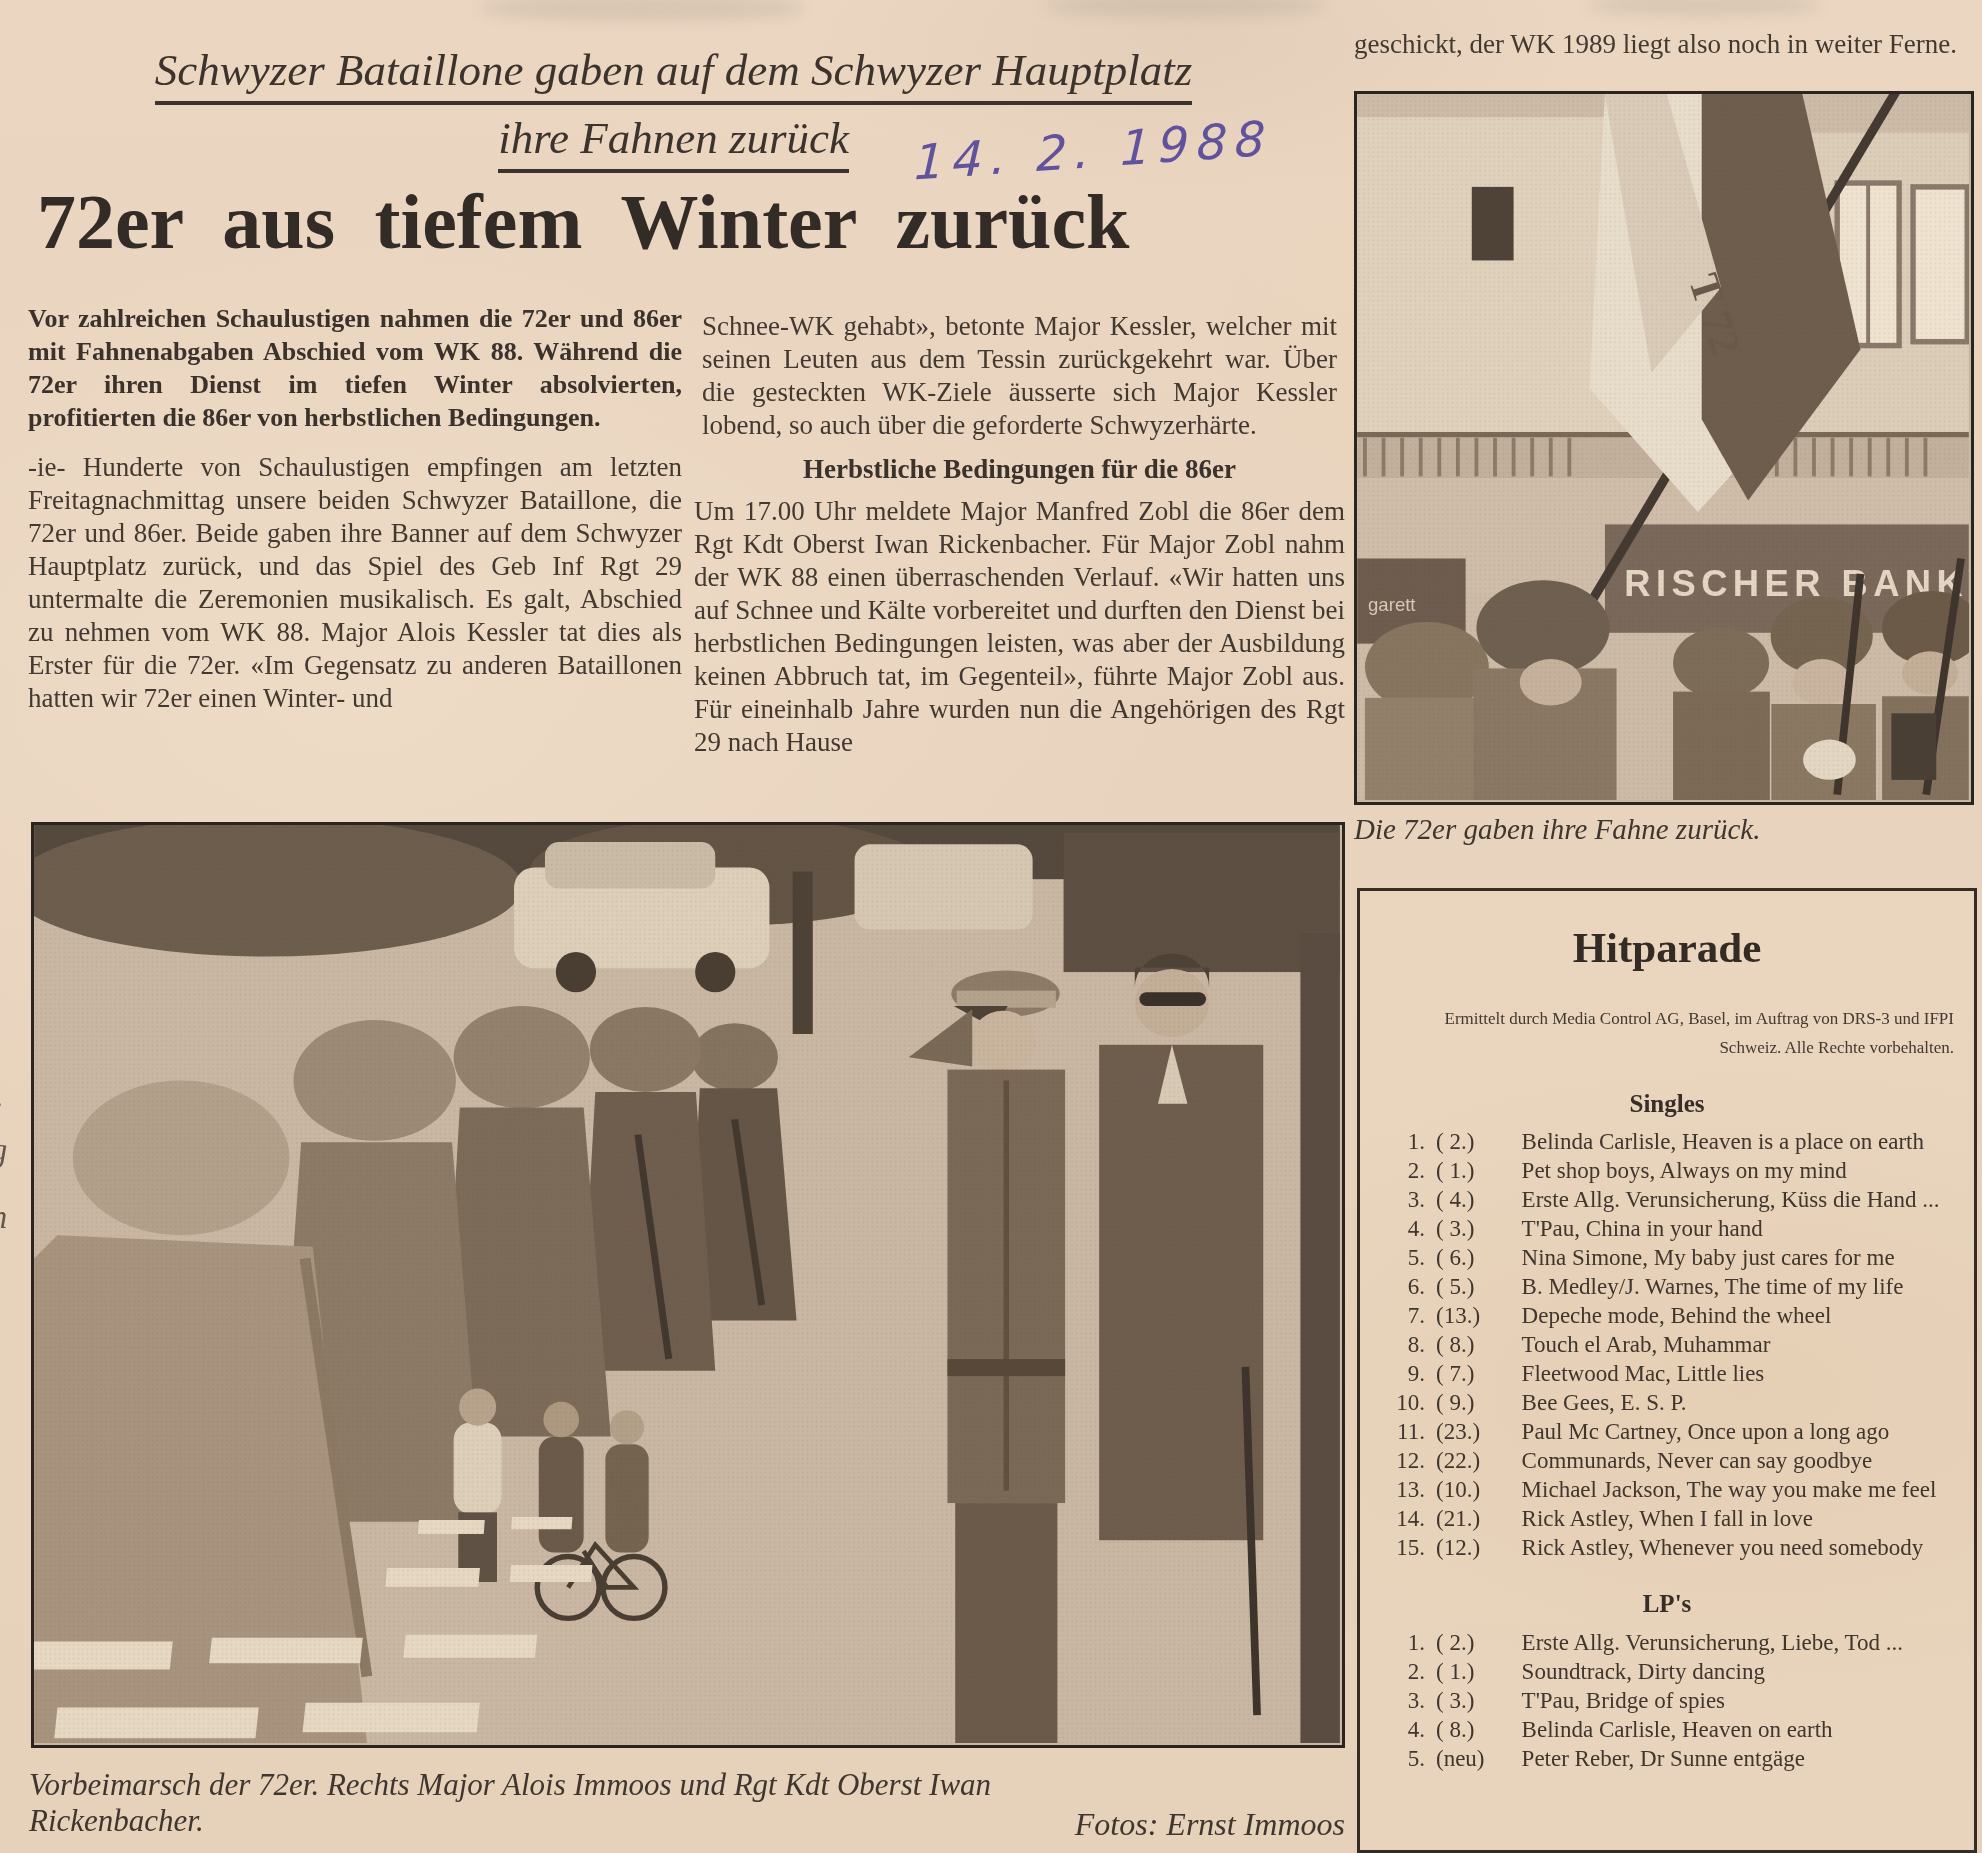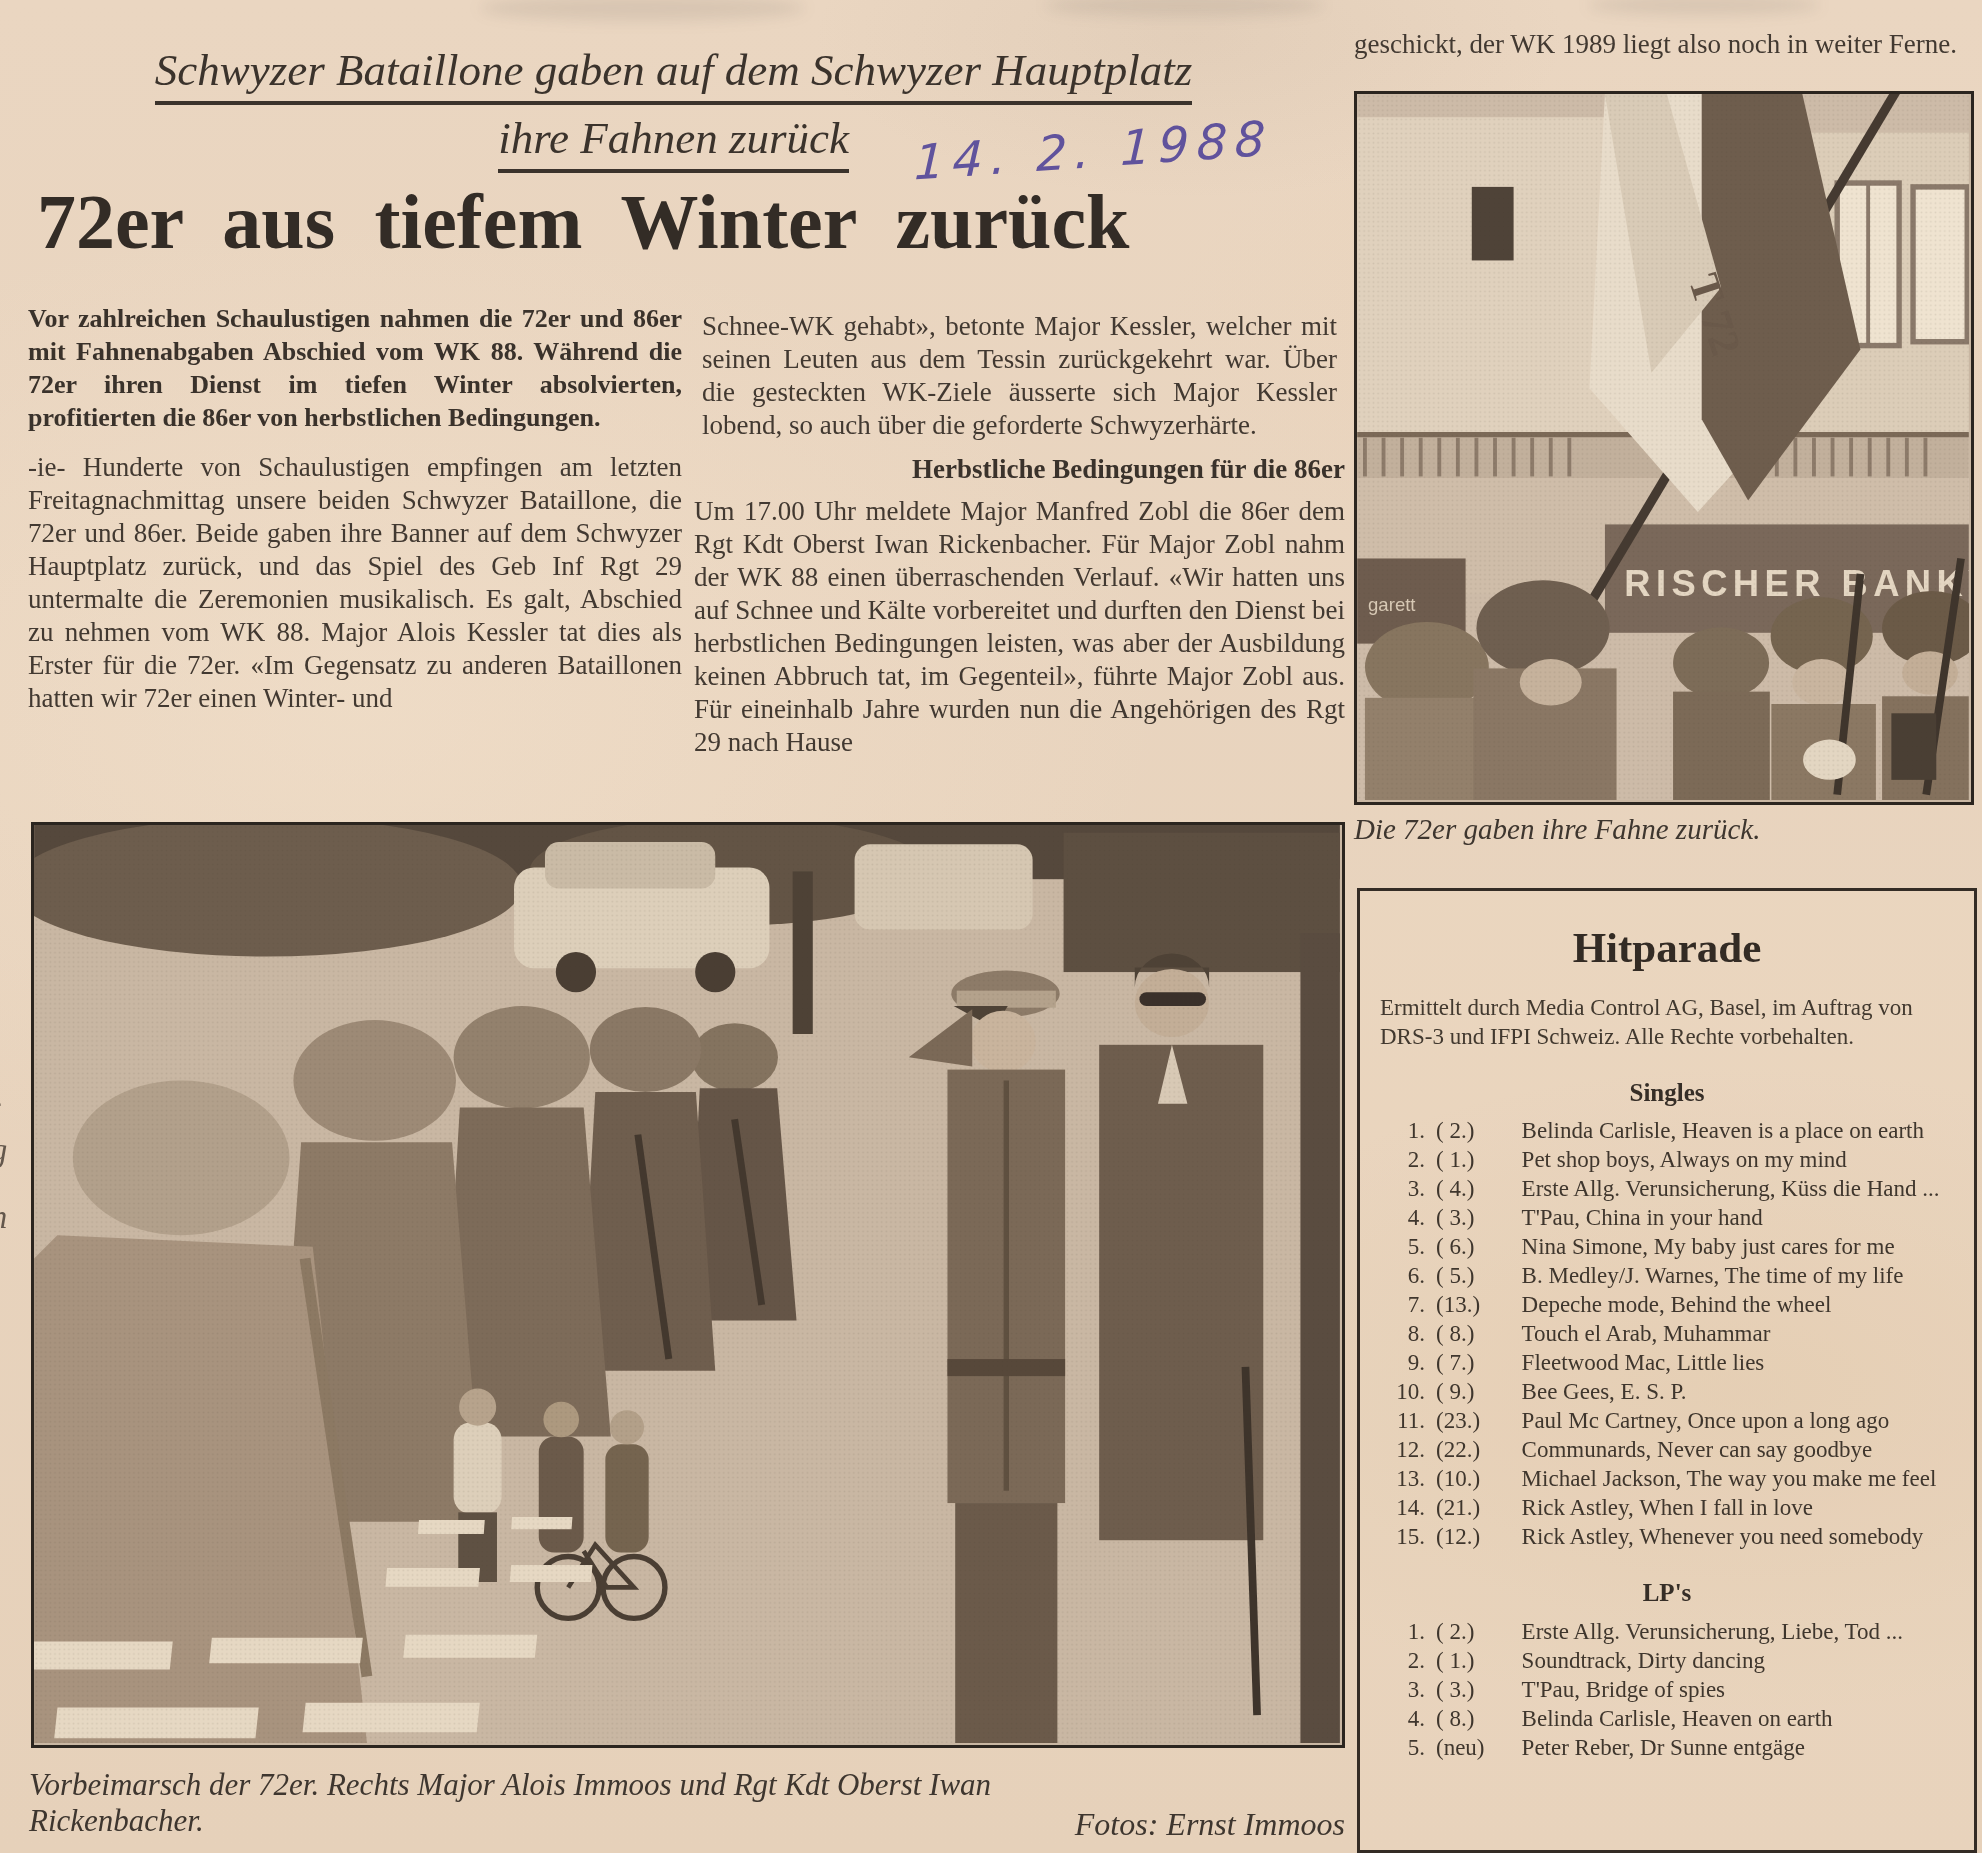--- a/index.html
+++ b/index.html
@@ -17,29 +17,29 @@
   
   .kicker{left:46px;width:1255px;text-align:center;font-style:italic;font-size:45px;line-height:1.0;color:#3b332c;}
   .kicker .ul{display:inline-block;border-bottom:4.6px solid #3b332c;padding-bottom:7.7px;}
   .headline{left:37px;top:177px;font-weight:bold;font-size:78px;letter-spacing:0px;word-spacing:20px;color:#332c26;white-space:nowrap;}
   .handdate{left:914px;top:122px;font-family:"DejaVu Sans",sans-serif;font-style:italic;
     font-size:48px;letter-spacing:7.7px;color:#55489a;transform:rotate(-4deg) skewX(-6deg);opacity:.92;}
   
   .col{width:654px;text-align:justify;}
   .lead{font-weight:bold;font-size:26px;line-height:33px;color:#3a322b;}
   .bodytx{font-size:27px;line-height:33px;color:#423931;}
-  .subhead{font-weight:bold;font-size:27px;text-align:right;margin:12.4px 0 9.3px 0;color:#3a322b;}
+  .subhead{font-weight:bold;font-size:27px;text-align:center;margin:12.4px 0 9.3px 0;color:#3a322b;}
   
   .photo{border:3.9px solid #2b251f;box-sizing:border-box;background:#c9b7a3;}
   .caption{font-style:italic;font-size:29px;color:#3e362f;}
   .credit{font-style:italic;font-size:32px;color:#3e362f;text-align:right;}
   
   .hpbox{left:1357px;top:888px;width:620px;height:965px;border:3.1px solid #342c25;box-sizing:border-box;padding:14px 20px;background:rgba(240,220,196,0.25);}
   .hp-title{margin-top:18px;text-align:center;font-weight:bold;font-size:43px;color:#332b24;}
-  .hp-intro{margin-top:21px;font-size:23px;line-height:29px;color:#42392f;}
+  .hp-intro{margin-top:32px;font-size:17px;line-height:29px;color:#42392f;text-align:right;}
   .hp-sec{margin-top:28px;text-align:center;font-weight:bold;font-size:25px;color:#362e27;}
   .hp-list{margin:9.3px 0 0 0;padding:0;list-style:none;font-size:23px;line-height:29px;color:#3f362d;}
   .hp-item{display:flex;align-items:flex-start;}
   .hp-rank{width:45px;text-align:right;flex:none;white-space:pre;}
   .hp-prev{width:81px;flex:none;white-space:pre;padding-left:11px;}
   .hp-song{flex:1;padding-left:4.6px;}
   
   .frag{left:-9.3px;font-style:italic;font-size:33px;color:rgba(66,56,48,.8);}
   .smudge{position:absolute;border-radius:50%;filter:blur(7px);background:rgba(90,80,70,.12);}
 </style>

